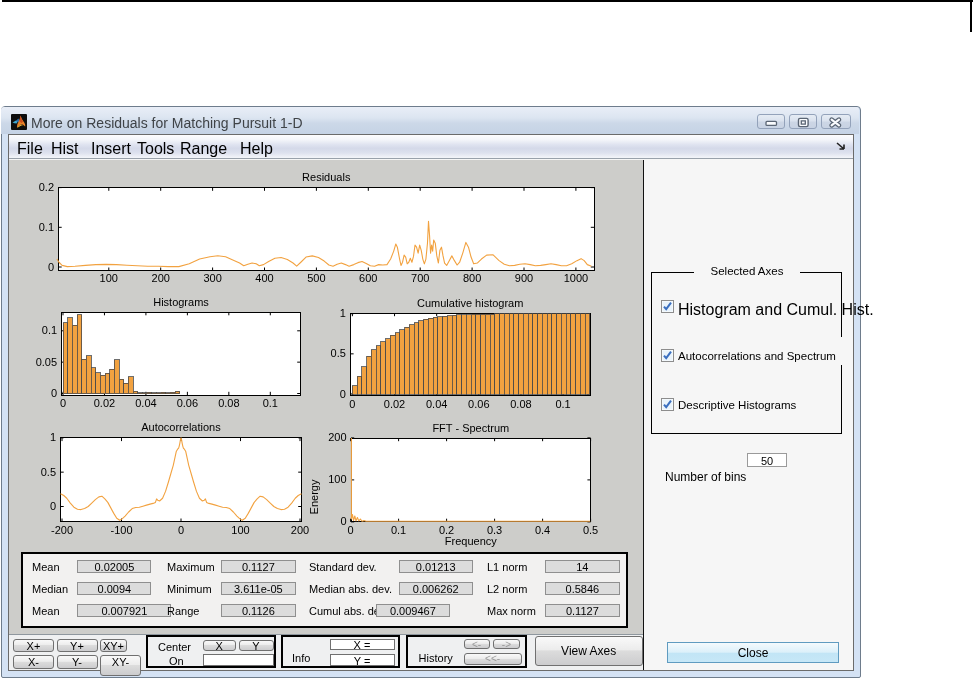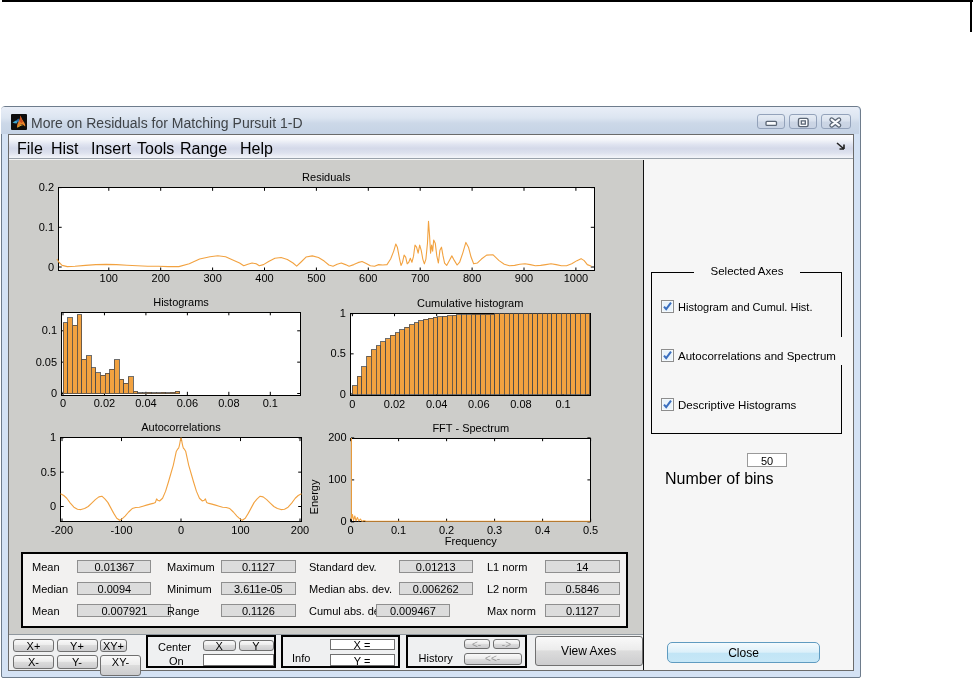--- a/index.html
+++ b/index.html
@@ -9,21 +9,21 @@
 #menubar span{position:absolute;top:5px;font-size:16px;color:#000}
 #grey{position:absolute;left:9px;top:160px;width:634px;height:474px;background:#cdcdca}
 #divider{position:absolute;left:642.5px;top:160px;width:1.6px;height:510px;background:#111}
 #toolbar{position:absolute;left:9px;top:634px;width:634px;height:36px;background:#eff0f1;border-top:1px solid #8f979e}
 .tl{position:absolute;font-size:11px;color:#000}
 .tf{position:absolute;height:13.5px;background:#dcdcdc;border:1px solid #8f8f8f;font-size:11px;text-align:center;line-height:12.5px}
 .b7{position:absolute;border:1px solid #707070;border-radius:3px;text-align:center;background:linear-gradient(180deg,#f9f9f9 0%,#ececec 45%,#dcdcdc 50%,#ccccce 100%)}
 .box{position:absolute;border:2px solid #000;background:#eff0f1}
 .lb{position:absolute;font-size:11px;color:#000}
 .fw{position:absolute;background:#fff;border:1px solid #707070}
-#closebtn{position:absolute;left:667px;top:642px;width:153px;height:21px;border:1px solid #5f9bc0;border-radius:5px;background:linear-gradient(180deg,#f4fafd 0%,#dcf0fa 48%,#c2e5f6 55%,#c6e7f7 100%);text-align:center;font-size:12px;line-height:20px}
+#closebtn{position:absolute;left:667px;top:642px;width:172px;height:21px;border:1px solid #5f9bc0;border-radius:0;background:linear-gradient(180deg,#f4fafd 0%,#dcf0fa 48%,#c2e5f6 55%,#c6e7f7 100%);text-align:center;font-size:12px;line-height:20px}
 </style></head><body>
 <div style="position:absolute;left:2px;top:0;width:971px;height:2px;background:#000"></div>
 <div style="position:absolute;left:970px;top:0;width:2px;height:32px;background:#000"></div>
 <div id="win"></div>
 <div id="tbar"></div>
 <svg style="position:absolute;left:11px;top:114px" width="16" height="16">
     <rect x="0" y="0" width="16" height="16" rx="1" fill="#0d0d0d"></rect>
     <path d="M1.5,8.5 L5,6.5 L7,7.5 L5.5,9.5 L3.5,9.2 Z" fill="#3fa8cf"></path>
     <path d="M5,6.8 L7.5,4.5 L9,7.8 L7,8.2 Z" fill="#2b6fae"></path>
     <path d="M9.5,1.5 C10.5,4 11,5.5 12.5,7.5 C13.8,9.2 14.5,10.5 14.2,12.5 C12.5,10.8 11.5,10.2 10,10.5 C8.5,10.8 7.5,12.3 6.2,13.8 C5.8,11.5 6.3,9.8 7.3,8.2 C8.3,6.5 9.2,4.5 9.5,1.5 Z" fill="#e8822a"></path>
@@ -205,21 +205,21 @@
     <text x="581.6" y="373.9" font-family="Liberation Sans, sans-serif" font-size="11" fill="#000" text-anchor="middle">0.5</text>
     <text x="337.5" y="365.4" font-family="Liberation Sans, sans-serif" font-size="11" fill="#000" text-anchor="end">0</text>
     <text x="337.5" y="323.4" font-family="Liberation Sans, sans-serif" font-size="11" fill="#000" text-anchor="end">100</text>
     <text x="337.5" y="281.4" font-family="Liberation Sans, sans-serif" font-size="11" fill="#000" text-anchor="end">200</text>
     <text x="309.0" y="336.95" font-family="Liberation Sans, sans-serif" font-size="11" fill="#000" text-anchor="middle" transform="rotate(-90 309.0 336.95)">Energy</text>
     <text x="461.8" y="385.4" font-family="Liberation Sans, sans-serif" font-size="11" fill="#000" text-anchor="middle">Frequency</text>
     <path d="M342.4,278.0 L342.4,359.0 L343.5,354.5 L344.5,360.5 L345.8,356.0 L347.0,360.8 L348.4,357.5 L349.8,360.9 L351.4,359.0 L353.0,361.2 L355.0,360.6 L357.0,361.3 L581.2,361.3" stroke="#f2a240" stroke-width="1.1" fill="none" stroke-linejoin="round"></path>
   </svg>
 <div style="position:absolute;left:21px;top:551.5px;width:607px;height:76px;border:2px solid #000;background:#f2f1f0"></div>
 <div class="tl" style="left:32px;top:561.0px">Mean</div>
-<div class="tf" style="left:77.4px;top:559.5px;width:74px">0.01367</div>
+<div class="tf" style="left:77.4px;top:559.5px;width:74px">0.02005</div>
 <div class="tl" style="left:167px;top:561.0px">Maximum</div>
 <div class="tf" style="left:220.5px;top:559.5px;width:75.7px">0.1127</div>
 <div class="tl" style="left:309px;top:561.0px">Standard dev.</div>
 <div class="tf" style="left:398.9px;top:559.5px;width:73.7px">0.01213</div>
 <div class="tl" style="left:487px;top:561.0px">L1 norm</div>
 <div class="tf" style="left:544.6px;top:559.5px;width:75.5px">14</div>
 <div class="tl" style="left:32px;top:583.4px">Median</div>
 <div class="tf" style="left:77.4px;top:581.9px;width:74px">0.0094</div>
 <div class="tl" style="left:167px;top:583.4px">Minimum</div>
 <div class="tf" style="left:220.5px;top:581.9px;width:75.7px">3.611e-05</div>
@@ -257,28 +257,28 @@
 <div class="b7" style="left:492.9px;top:638.8px;width:27px;height:10.5px;font-size:10px;line-height:9.5px;color:#9a9a9a">-&gt;</div>
 <div class="b7" style="left:463.6px;top:653.3px;width:58px;height:11.8px;font-size:10px;line-height:10.8px;color:#9a9a9a">&lt;&lt;-</div>
 <div class="b7" style="left:534.7px;top:635.9px;width:108px;height:30.5px;font-size:12px;line-height:29.5px;color:#000">View Axes</div>
 <div style="position:absolute;left:651px;top:272px;width:191px;height:161.5px;border:1.5px solid #000"></div>
 <div style="position:absolute;left:694px;top:265px;width:106px;height:14px;background:#f6f6f6;text-align:center;font-size:11.5px">Selected Axes</div>
 <svg style="position:absolute;left:661px;top:300px" width="13" height="13">
     <rect x="0.5" y="0.5" width="12" height="12" fill="#fdfeff" stroke="#8d8d8d"></rect>
     <rect x="1.5" y="1.5" width="10" height="10" fill="#e9f3fb" stroke="none"></rect>
     <path d="M3,6.6 L5.2,9.2 L10,2.6" stroke="#3a6fc0" stroke-width="2" fill="none"></path>
   </svg>
-<div style="position:absolute;left:678px;top:300.5px;font-size:11px">Histogram and Cumul. Hist.</div>
+<div style="position:absolute;left:678px;top:300.5px;font-size:16px">Histogram and Cumul. Hist.</div>
 <svg style="position:absolute;left:661px;top:349px" width="13" height="13">
     <rect x="0.5" y="0.5" width="12" height="12" fill="#fdfeff" stroke="#8d8d8d"></rect>
     <rect x="1.5" y="1.5" width="10" height="10" fill="#e9f3fb" stroke="none"></rect>
     <path d="M3,6.6 L5.2,9.2 L10,2.6" stroke="#3a6fc0" stroke-width="2" fill="none"></path>
   </svg>
 <div style="position:absolute;left:678px;top:349.5px;font-size:11.5px">Autocorrelations and Spectrum</div>
 <svg style="position:absolute;left:661px;top:398px" width="13" height="13">
     <rect x="0.5" y="0.5" width="12" height="12" fill="#fdfeff" stroke="#8d8d8d"></rect>
     <rect x="1.5" y="1.5" width="10" height="10" fill="#e9f3fb" stroke="none"></rect>
     <path d="M3,6.6 L5.2,9.2 L10,2.6" stroke="#3a6fc0" stroke-width="2" fill="none"></path>
   </svg>
 <div style="position:absolute;left:678px;top:398.5px;font-size:11.5px">Descriptive Histograms</div>
 <div style="position:absolute;left:836px;top:337px;width:8px;height:28px;background:#f6f6f6"></div>
-<div style="position:absolute;left:665px;top:470px;font-size:16px">Number of bins</div>
+<div style="position:absolute;left:665px;top:470px;font-size:12px">Number of bins</div>
 <div class="fw" style="left:747px;top:452.5px;width:40px;height:14px;text-align:center;font-size:11px;line-height:14px;border-color:#9a9a9a">50</div>
 <div id="closebtn">Close</div>
 </body></html>

